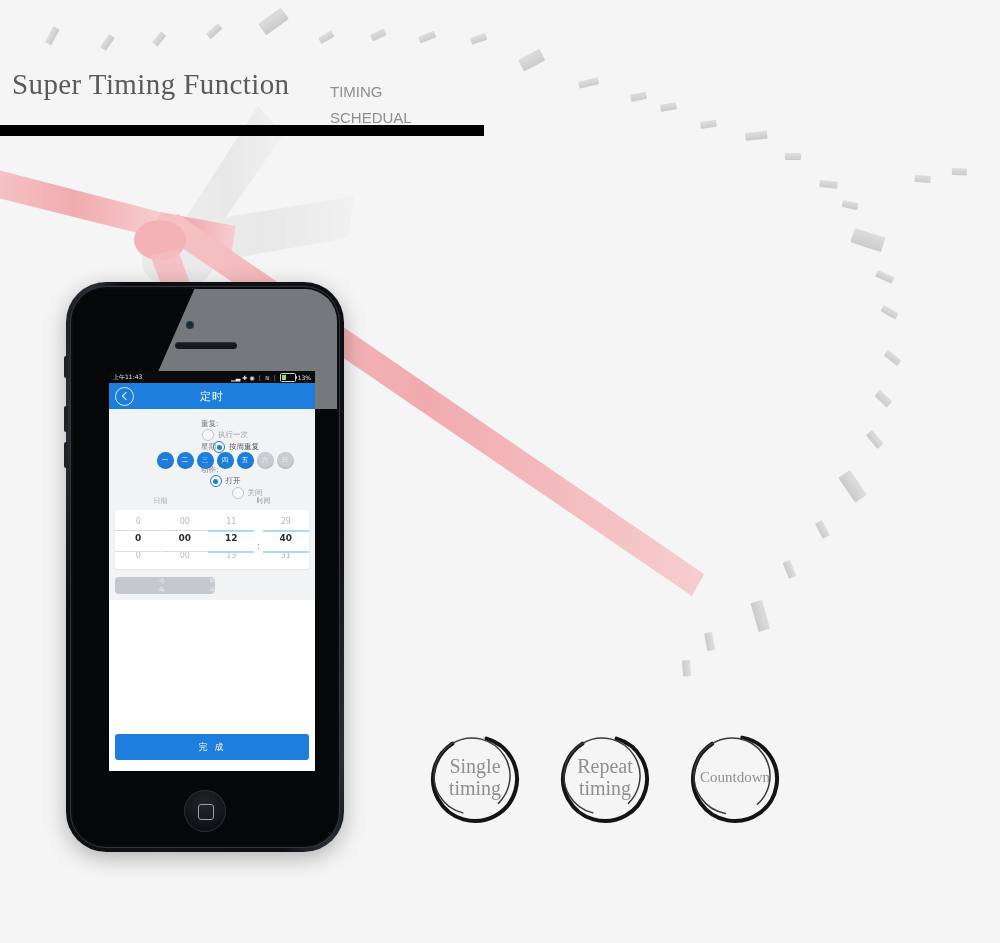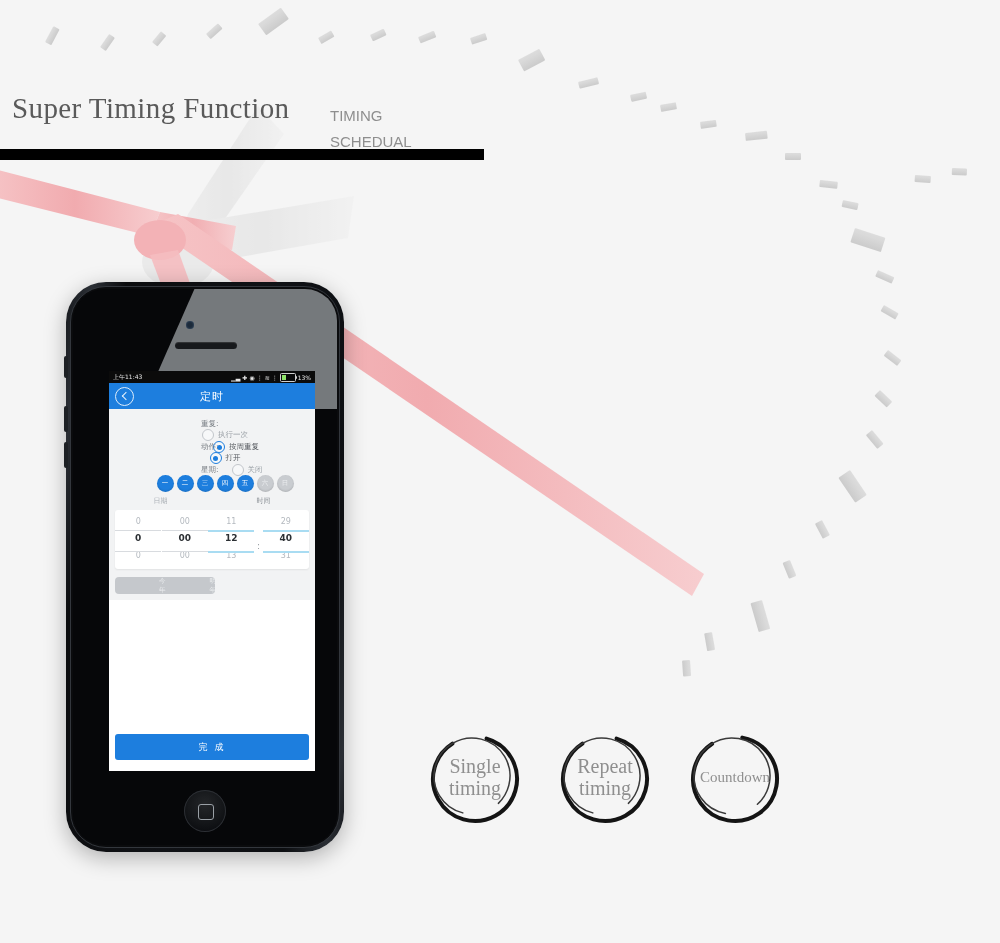--- a/index.html
+++ b/index.html
@@ -7,21 +7,21 @@
     width:1000px;height:943px;position:relative;overflow:hidden;
     background:#f5f5f5;
     font-family:"Liberation Sans", sans-serif;
   }
 
   
   #scene{position:absolute;inset:0;overflow:hidden;}
   #scene svg{position:absolute;left:0;top:0;}
 
   
-  #headline{position:absolute;left:0;top:68px;width:520px;height:70px;margin-top:24px;}
+  #headline{position:absolute;left:0;top:68px;width:520px;height:70px;}
   #title-main{
     position:absolute;left:12px;top:0px;
     font-family:"Liberation Serif", serif;
     font-size:29px;color:#5a5a5a;letter-spacing:0.4px;white-space:nowrap;
   }
   #title-sub{
     position:absolute;left:330px;top:11px;width:120px;
     font-family:"Liberation Sans", sans-serif;
     font-size:15px;line-height:26px;color:#8e8e8e;
   }
@@ -357,44 +357,44 @@
             <span class="dot"></span>
             <span class="txt">执行一次</span>
           </div>
           <div class="radio on radio-gapB">
             <span class="dot"></span>
             <span class="txt">按周重复</span>
           </div>
         </div>
 
         <div class="frow">
-          <div class="flabel">动作:</div>
-          <div class="radio on radio-gapA">
-            <span class="dot"></span>
-            <span class="txt">打开</span>
-          </div>
-          <div class="radio off radio-gapC">
-            <span class="dot"></span>
-            <span class="txt">关闭</span>
-          </div>
-        </div>
-
-        <div class="frow">
           <div class="flabel">星期:</div>
           <div class="days">
             <div class="day">一</div>
             <div class="day">二</div>
             <div class="day">三</div>
             <div class="day">四</div>
             <div class="day">五</div>
             <div class="day off">六</div>
             <div class="day off">日</div>
           </div>
         </div>
 
+        <div class="frow">
+          <div class="flabel">动作:</div>
+          <div class="radio on radio-gapA">
+            <span class="dot"></span>
+            <span class="txt">打开</span>
+          </div>
+          <div class="radio off radio-gapC">
+            <span class="dot"></span>
+            <span class="txt">关闭</span>
+          </div>
+        </div>
+
         <div class="picker-head">
           <div class="ph-date">日期</div>
           <div class="ph-time">时间</div>
         </div>
 
         <div class="picker">
           <div class="pcols">
 
             <div class="pcol">
               <span class="rule r1"></span>

